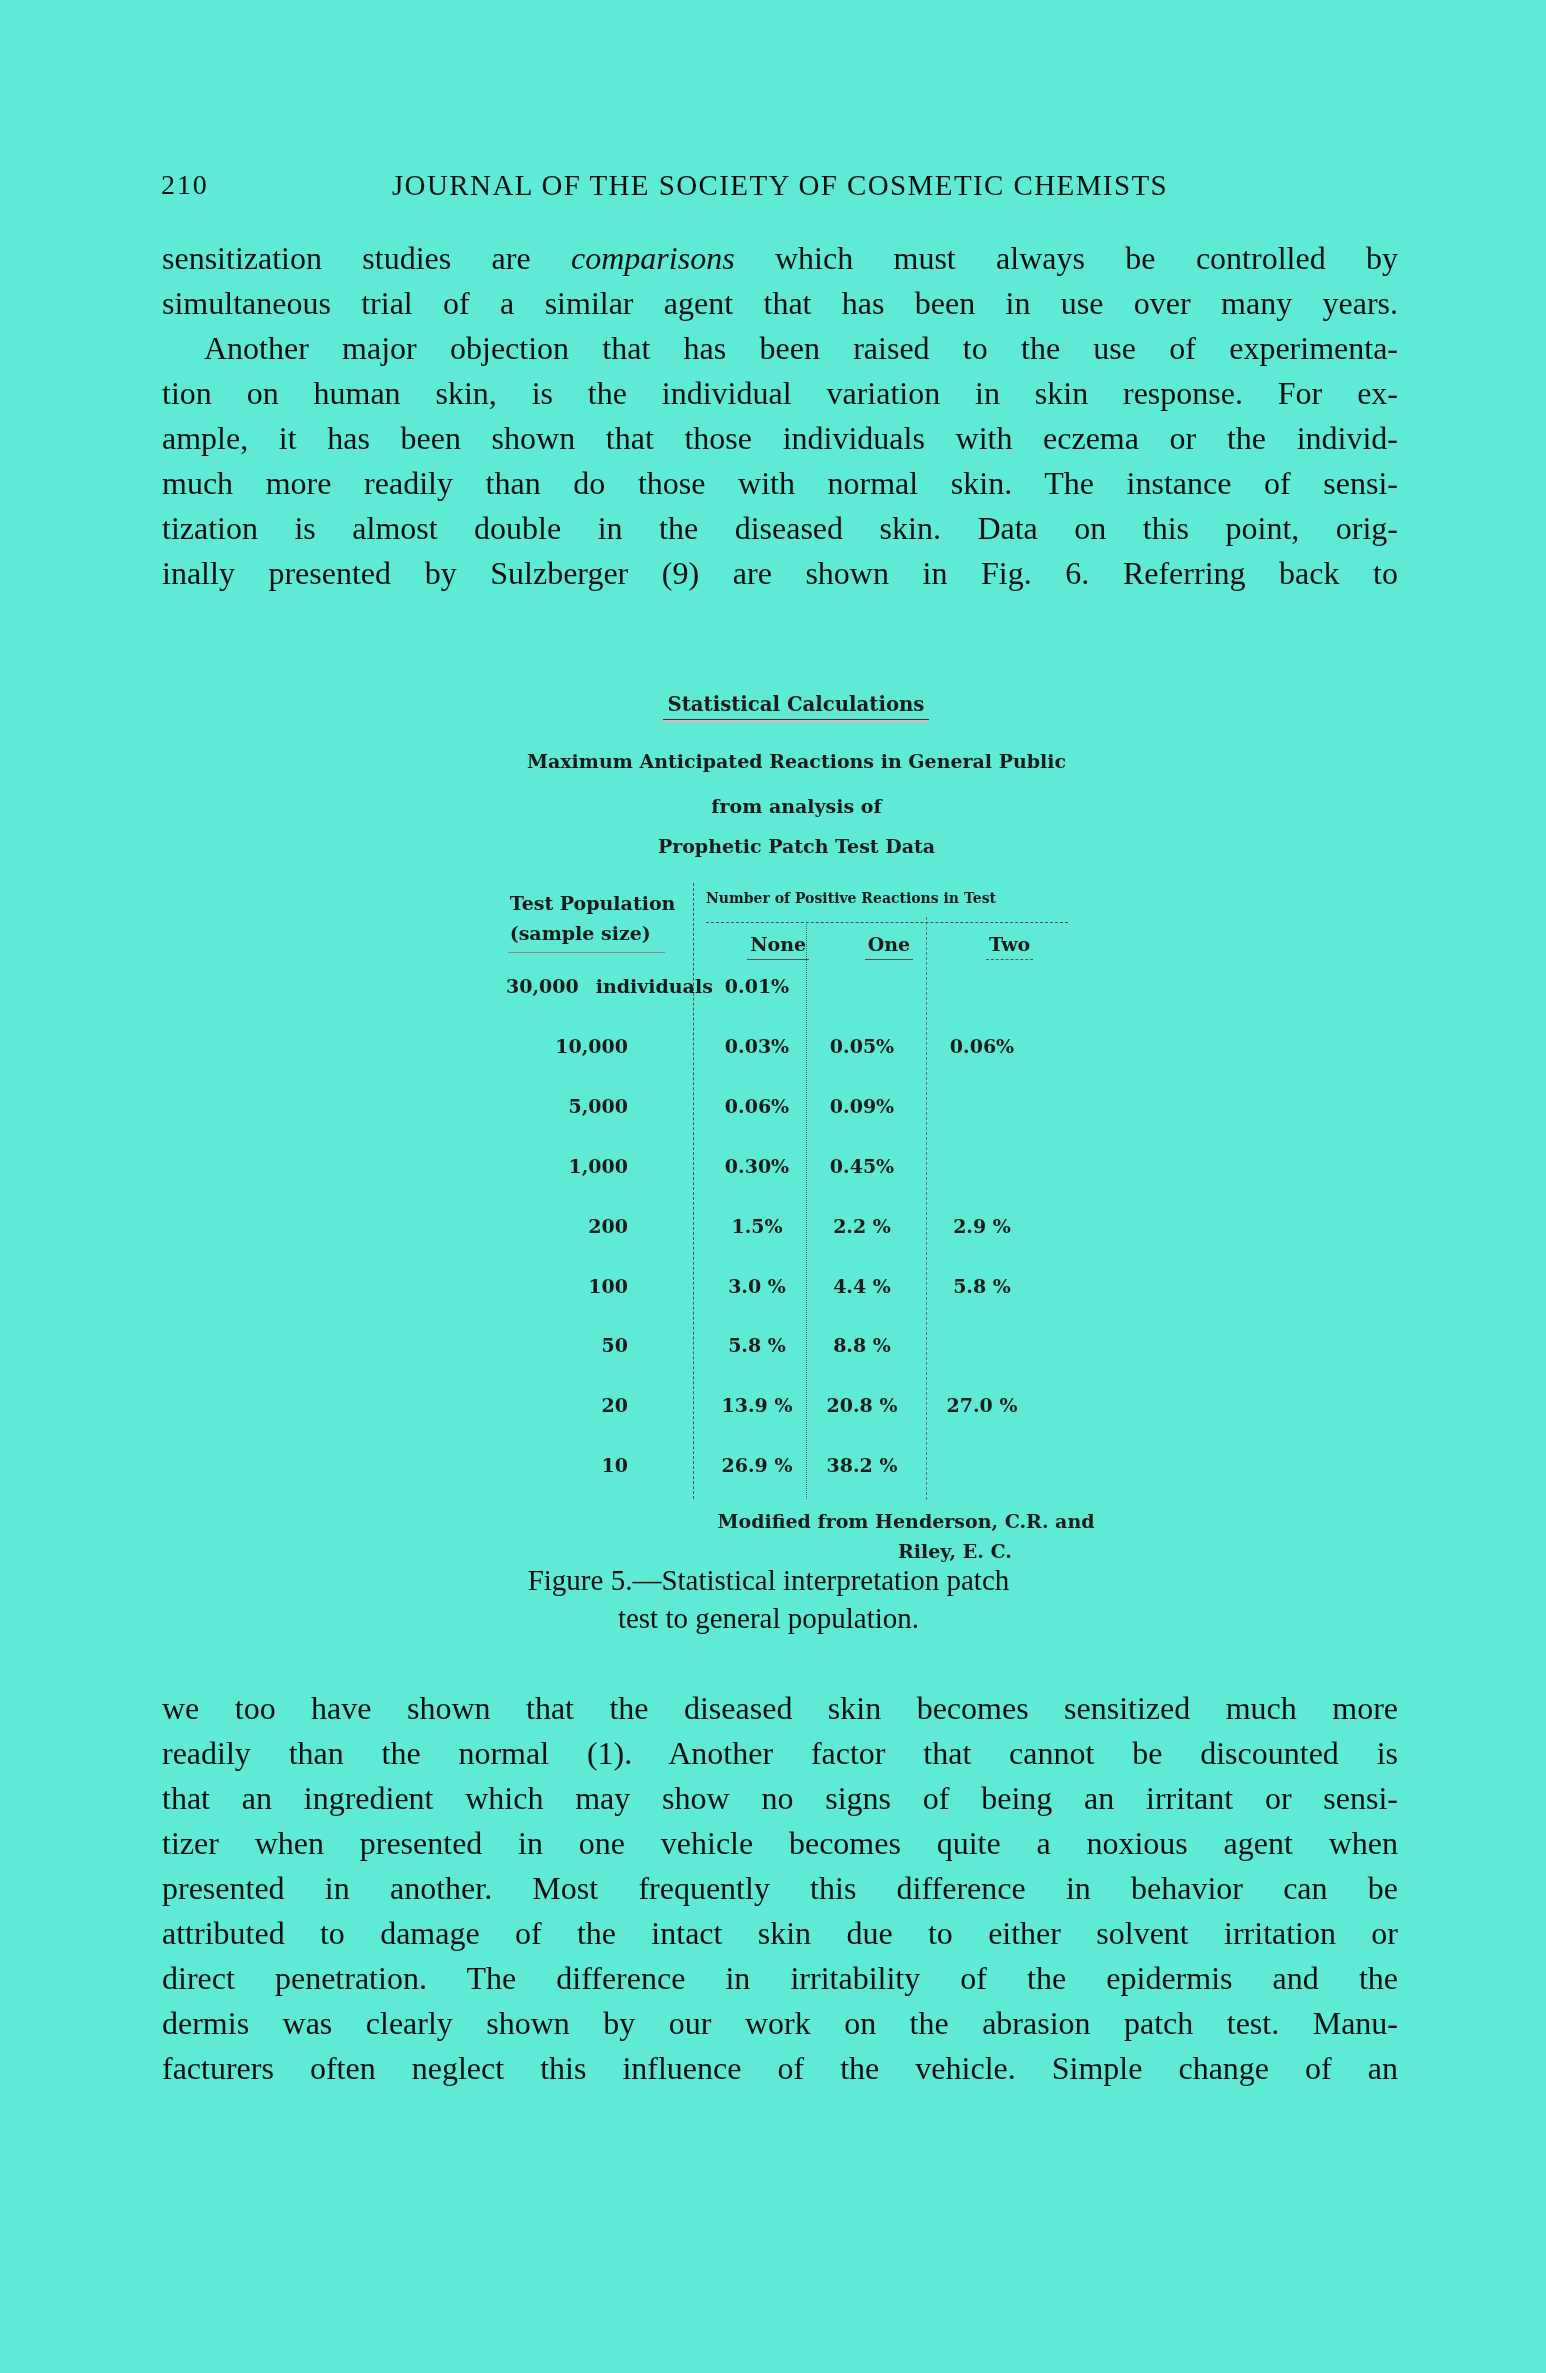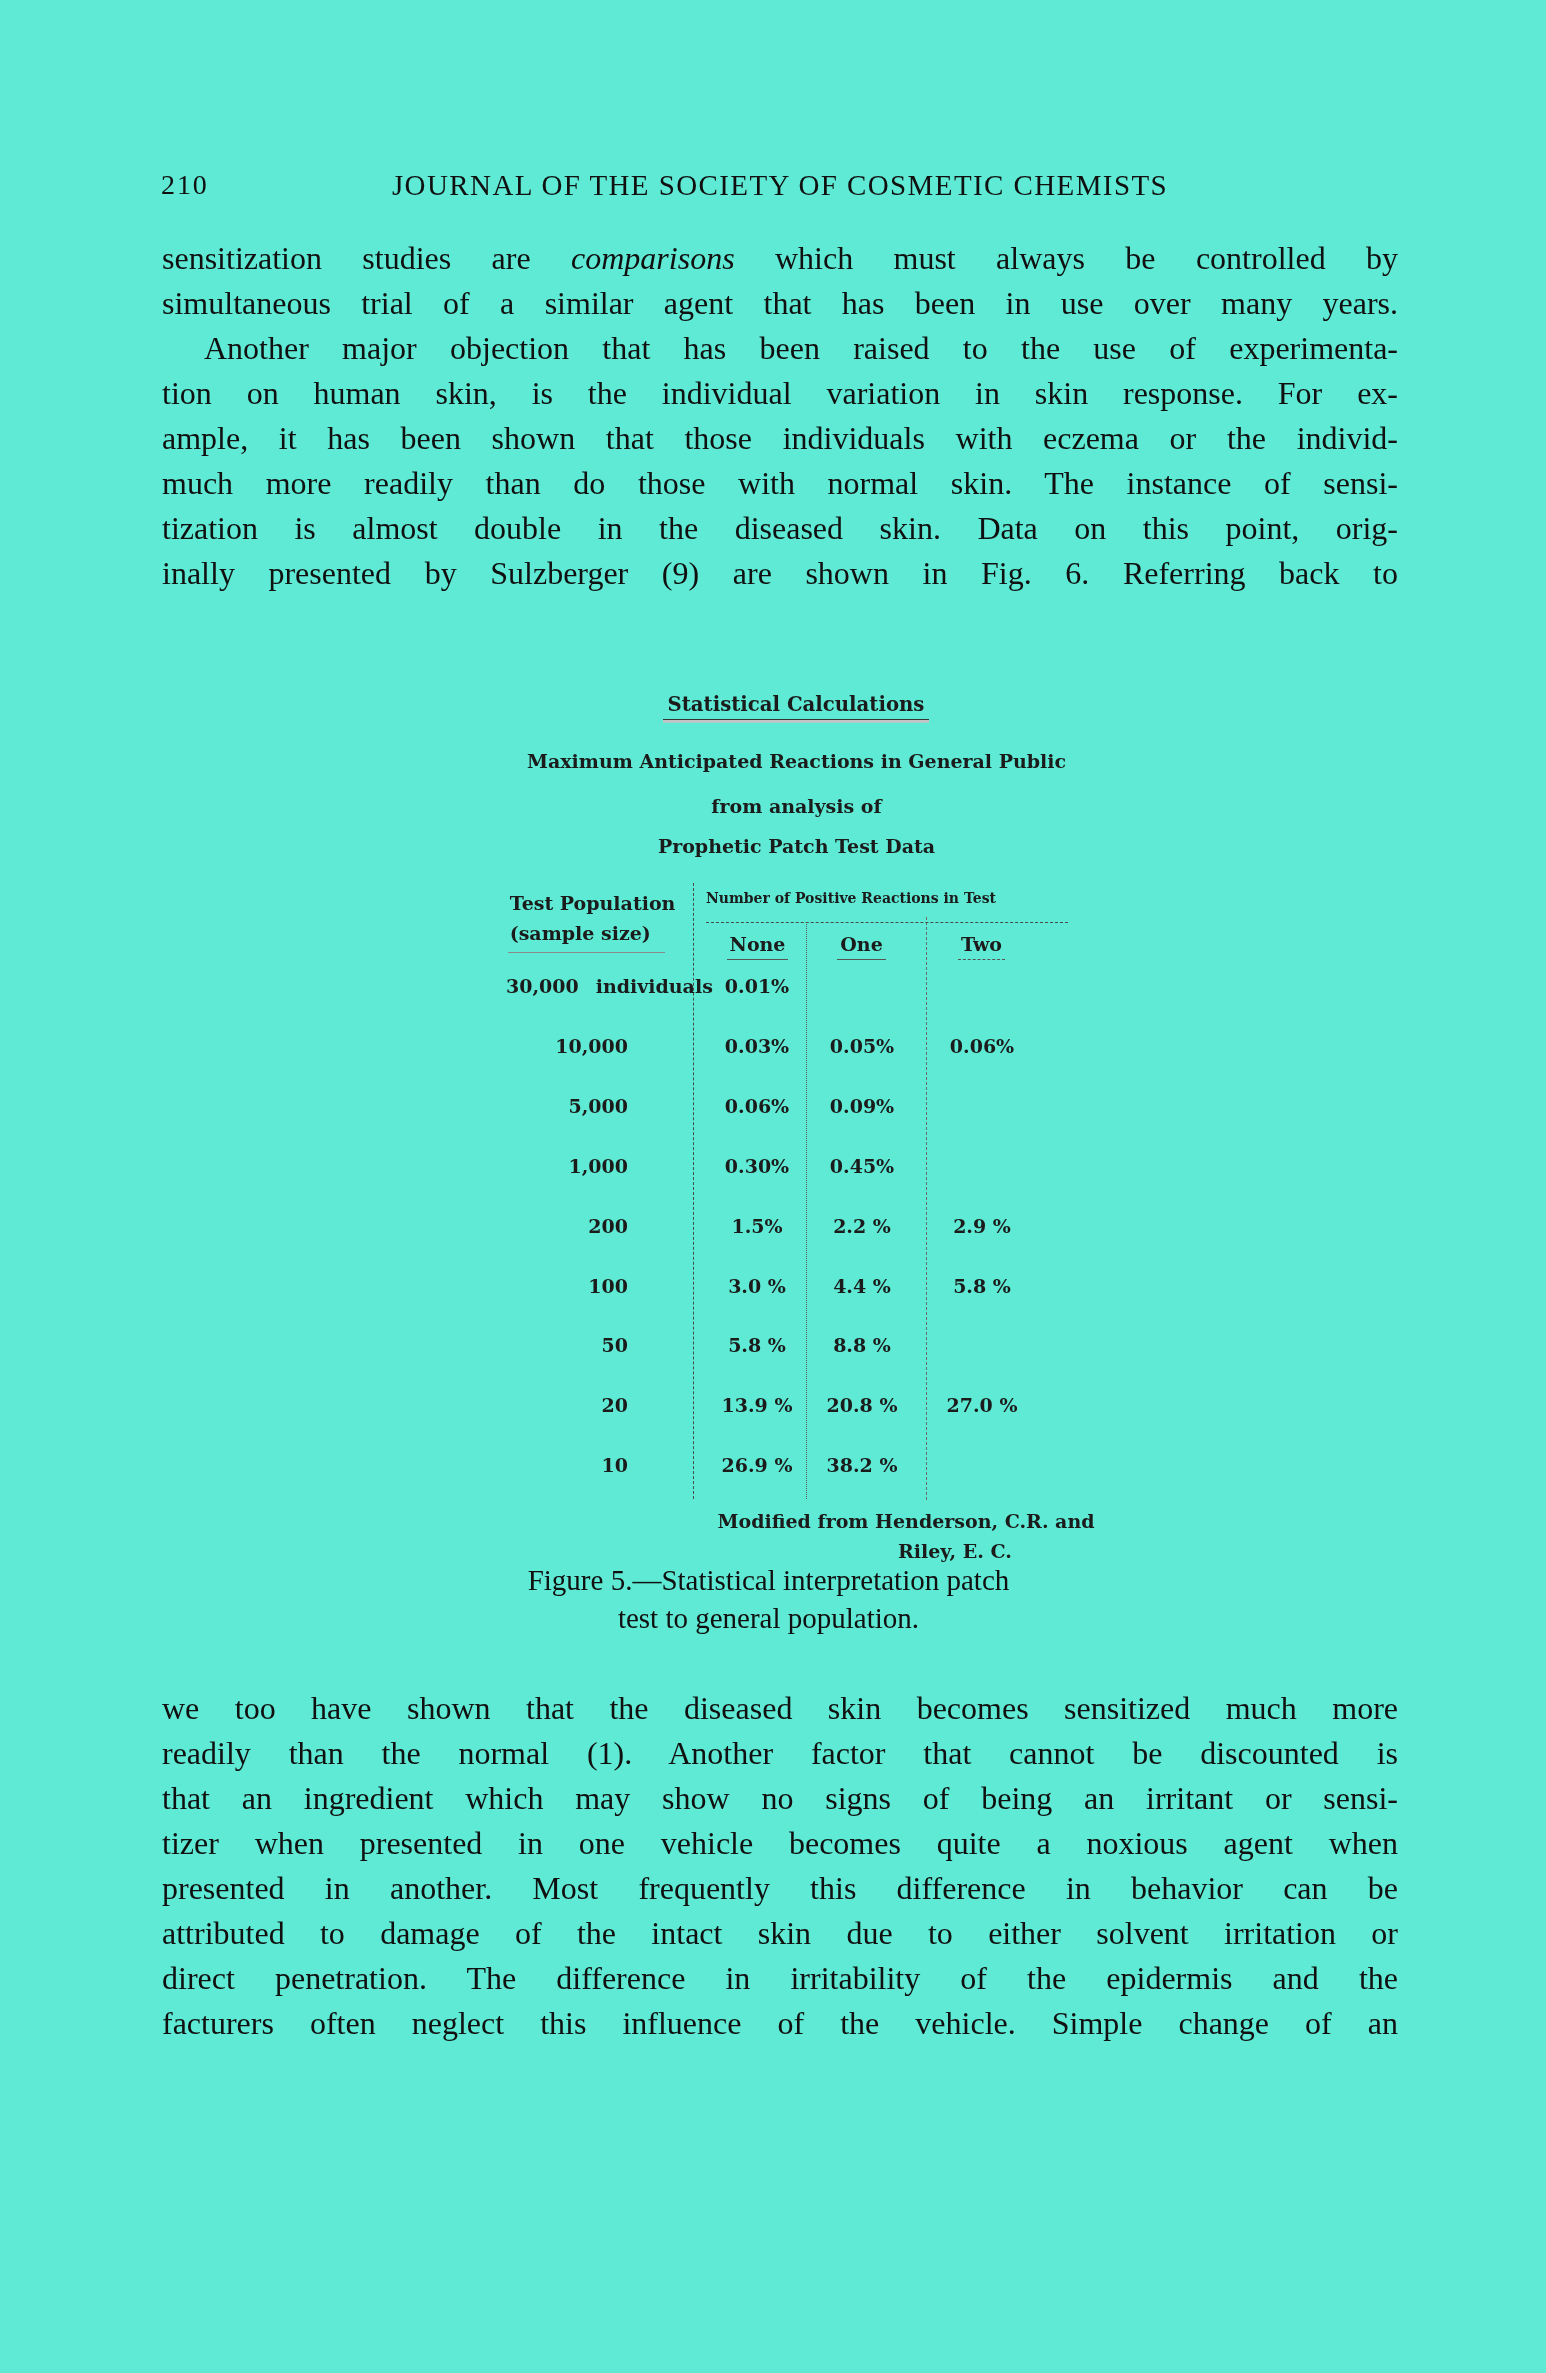--- a/index.html
+++ b/index.html
@@ -45,21 +45,21 @@
   }
   .vline { position:absolute; width:0; }
   .vl1 { left:187px; top:1.9px;  height:616px; border-left:1.9px dashed #4a4a4a; }
   .vl2 { left:300px; top:41px; height:577px; border-left:1.9px dotted #5a5a5a; }
   .vl3 { left:420px; top:36px; height:583px; border-left:1.9px dashed #6a6a6a; }
   .h-col1-l1 { position:absolute; left:3.7px; top:11.2px; }
   .h-col1-l2 { position:absolute; left:3.7px; top:41px; }
   .h-col1-rule { position:absolute; left:1.9px; top:71px; width:157px; border-top:1.9px solid #8a8a8a; }
   .h-span { position:absolute; left:200px; top:9.4px; width:384px; font-size:14px; white-space:nowrap; }
   .h-span-rule { position:absolute; left:200px; top:41px; width:362px; border-top:1.9px dashed #4a4a4a; }
-  .sh { position:absolute; top:52px; width:103px; text-align:center; }
+  .sh { position:absolute; top:52px; width:103px; text-align:right; }
   .sh span { display:inline-block; padding:0 2.8px 3.7px; }
   .sh-none { left:200px; }  .sh-none span { border-bottom:1.9px solid #555; }
   .sh-one  { left:304px; }  .sh-one  span { border-bottom:1.9px solid #555; }
   .sh-two  { left:424px; }  .sh-two  span { border-bottom:1.9px dashed #555; }
   .trow { position:absolute; left:0; width:600px; height:30px; }
   .cell-pop { position:absolute; left:0; width:122px; text-align:right; white-space:nowrap; }
   .cell-pop .suffix { margin-left:17px; }
   .cv { position:absolute; width:112px; text-align:center; white-space:nowrap; }
   .cv1 { left:195px; } .cv2 { left:300px; } .cv3 { left:420px; }
   
@@ -179,17 +179,18 @@
   </div>
 
   <div class="para" style="top:1686px;">
       <div class="jline">we too have shown that the diseased skin becomes sensitized much more</div>
       <div class="jline">readily than the normal (1).  Another factor that cannot be discounted is</div>
       <div class="jline">that an ingredient which may show no signs of being an irritant or sensi-</div>
       <div class="jline">tizer when presented in one vehicle becomes quite a noxious agent when</div>
       <div class="jline">presented in another.  Most frequently this difference in behavior can be</div>
       <div class="jline">attributed to damage of the intact skin due to either solvent irritation or</div>
       <div class="jline">direct penetration.  The difference in irritability of the epidermis and the</div>
+      <div class="jline">dermis was clearly shown by our work on the abrasion patch test.  Manu-</div>
       <div class="jline">facturers often neglect this influence of the vehicle.  Simple change of an</div>
     </div>
 
 </div>
 
 
 </body></html>

